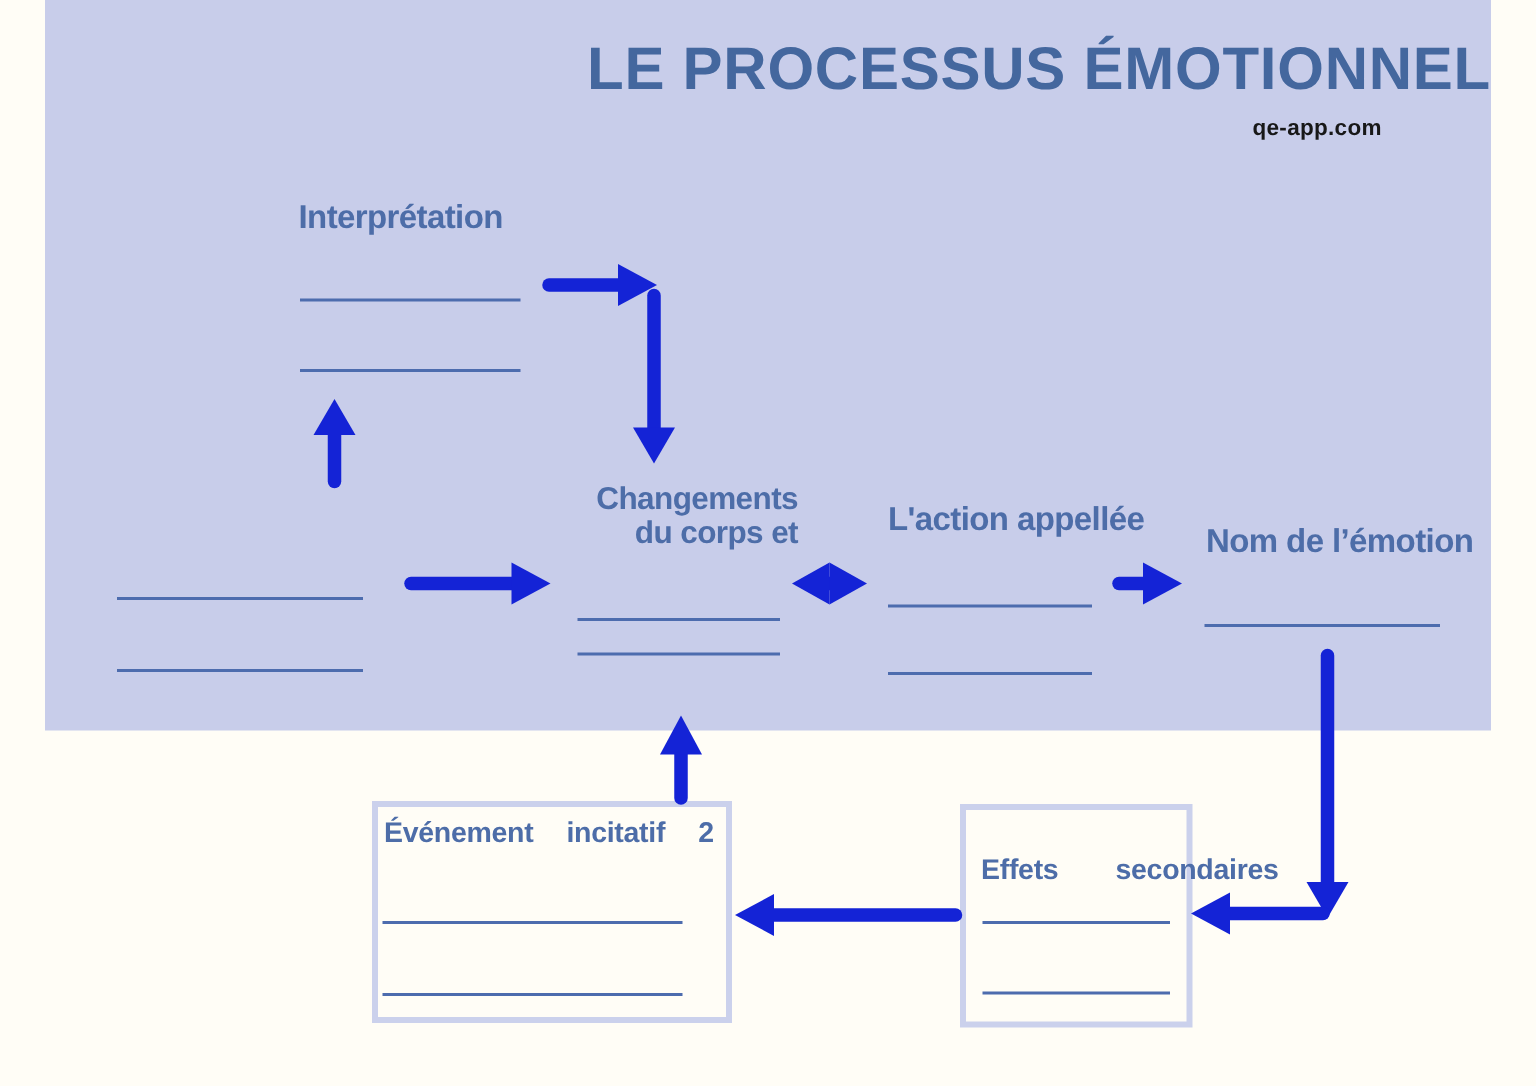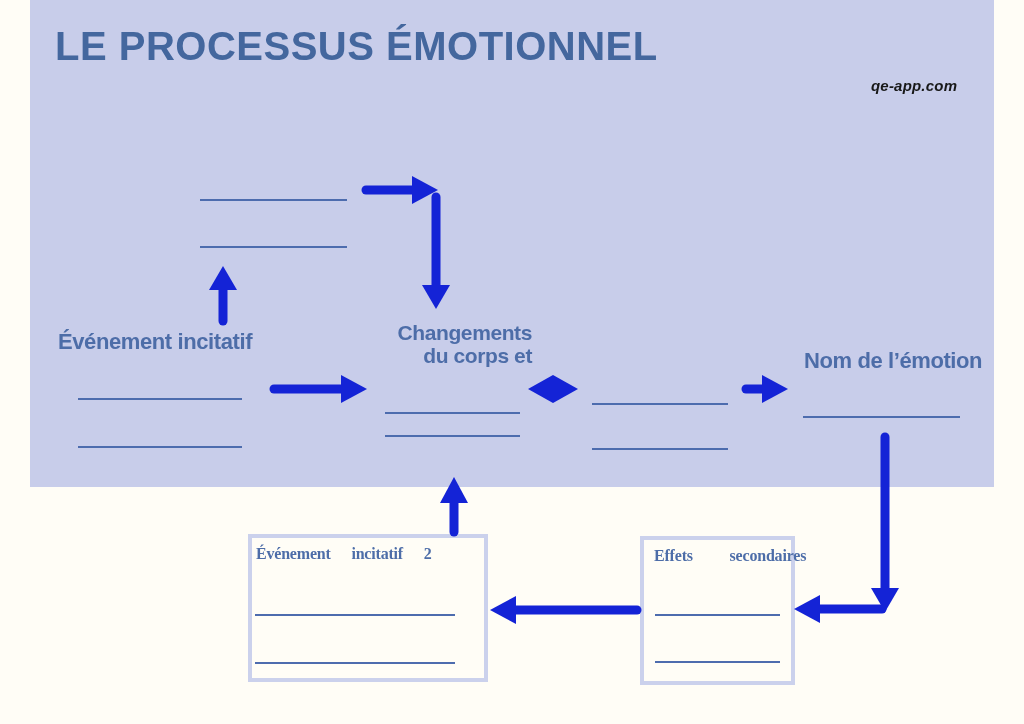--- a/index.html
+++ b/index.html
@@ -4,66 +4,67 @@
 <style>
   :root{
     --background:#fffdf6; --panel:#c8cdea; --heading:#44679e; --label:#4d6da8;
     --blank-line:#4d6cae; --arrow:#1423d6; --box-border:#cbd1ec; --watermark:#181818;
   }
   *{margin:0;padding:0;box-sizing:border-box;}
   html,body{width:1024px;height:724px;}
   body{background:var(--background);font-family:"Liberation Sans",sans-serif;}
   #canvas{position:relative;width:1024px;height:724px;overflow:hidden;background:var(--background);}
   .panel{position:absolute;left:30px;top:0;width:964px;height:487px;background:var(--panel);}
-  .title{position:absolute;left:30px;top:24px;width:964px;text-align:left;text-indent:25px;
+  .title{position:absolute;left:30px;top:24px;width:964px;text-align:right;text-indent:25px;
          font-size:40px;font-weight:bold;letter-spacing:0.5px;color:var(--heading);}
-  .watermark{position:absolute;left:871px;top:77px;font-size:15px;font-weight:bold;color:var(--watermark);letter-spacing:0.2px;font-style:italic;}
+  .watermark{position:absolute;left:835px;top:77px;font-size:15px;font-weight:bold;color:var(--watermark);letter-spacing:0.2px;}
   .lbl{position:absolute;font-size:22px;font-weight:bold;color:var(--label);letter-spacing:-0.4px;white-space:nowrap;}
   .lbl-center{text-align:right;white-space:normal;}
   .blank{position:absolute;height:0;border-top:2px solid var(--blank-line);}
   .fbox{position:absolute;border:4px solid var(--box-border);background:transparent;}
-  .boxtitle{position:absolute;font-size:16px;font-weight:bold;color:var(--label);white-space:nowrap;letter-spacing:-0.2px;font-family:Liberation Serif, serif;}
+  .boxtitle{position:absolute;font-size:19px;font-weight:bold;color:var(--label);white-space:nowrap;letter-spacing:-0.2px;}
   svg.arrows{position:absolute;left:0;top:0;width:1024px;height:724px;pointer-events:none;}
   .ashaft{stroke:var(--arrow);stroke-width:9;stroke-linecap:round;fill:none;}
   .ahead{fill:var(--arrow);stroke:none;}
 </style>
 </head>
 <body>
 
 <div id="canvas">
 
   <div class="panel"></div>
 
   <div class="title">LE PROCESSUS ÉMOTIONNEL</div>
   <div class="watermark">qe-app.com</div>
 
-  <div class="lbl" style="left:58px;top:329px;">Événement incitatif</div>
+  <div class="lbl" style="left:199px;top:132px;">Interprétation</div>
   <div class="lbl lbl-center" style="left:372px;top:321px;width:160px;font-size:21px;line-height:23px;">
     <div>Changements</div>
     <div>du corps et</div>
   </div>
+  <div class="lbl" style="left:592px;top:333px;">L'action appellée</div>
   <div class="lbl" style="left:804px;top:348px;">Nom de l’émotion</div>
 
   <div class="blank" style="left:200px;top:199px;width:147px;"></div>
   <div class="blank" style="left:200px;top:246px;width:147px;"></div>
   <div class="blank" style="left:78px;top:398px;width:164px;"></div>
   <div class="blank" style="left:78px;top:446px;width:164px;"></div>
   <div class="blank" style="left:385px;top:412px;width:135px;"></div>
   <div class="blank" style="left:385px;top:435px;width:135px;"></div>
   <div class="blank" style="left:592px;top:403px;width:136px;"></div>
   <div class="blank" style="left:592px;top:448px;width:136px;"></div>
   <div class="blank" style="left:803px;top:416px;width:157px;"></div>
 
   <div class="fbox" style="left:248px;top:534px;width:240px;height:148px;"></div>
   <div class="boxtitle" style="left:256px;top:545px;word-spacing:17px;">Événement incitatif 2</div>
   <div class="blank" style="left:255px;top:614px;width:200px;"></div>
   <div class="blank" style="left:255px;top:662px;width:200px;"></div>
 
   <div class="fbox" style="left:640px;top:536px;width:155px;height:149px;"></div>
-  <div class="boxtitle" style="left:654px;top:547px;word-spacing:33px;">Effets secondaires</div>
+  <div class="boxtitle" style="left:654px;top:570px;word-spacing:33px;">Effets secondaires</div>
   <div class="blank" style="left:655px;top:614px;width:125px;"></div>
   <div class="blank" style="left:655px;top:661px;width:125px;"></div>
 
   <svg class="arrows" viewBox="0 0 1024 724">
     <g>
       <line class="ashaft" x1="223" y1="321" x2="223" y2="289"></line>
       <polygon class="ahead" points="223,266 209,290 237,290"></polygon>
     </g>
     <g>
       <line class="ashaft" x1="366" y1="190" x2="414" y2="190"></line>

